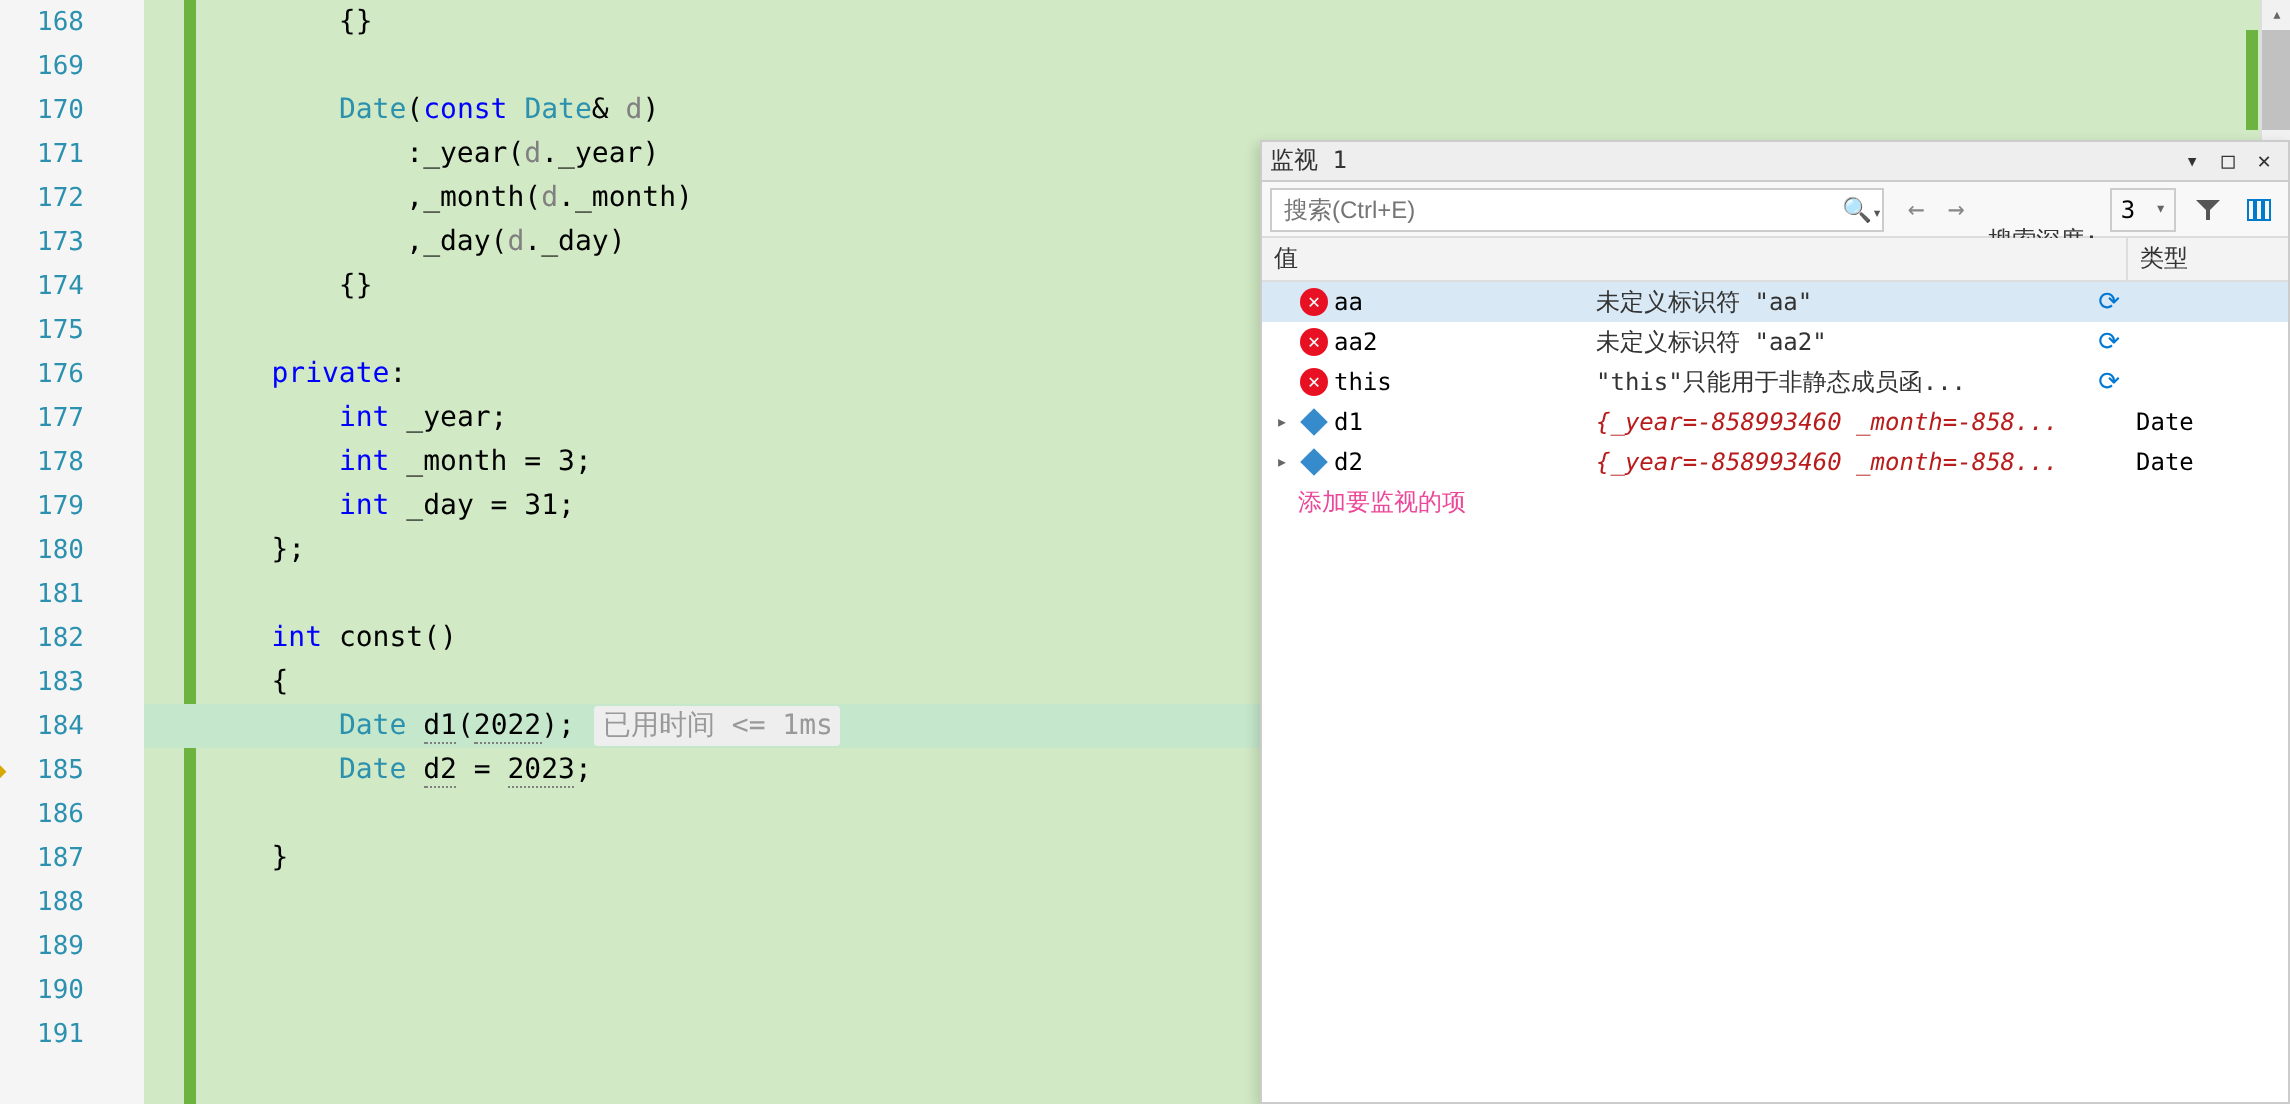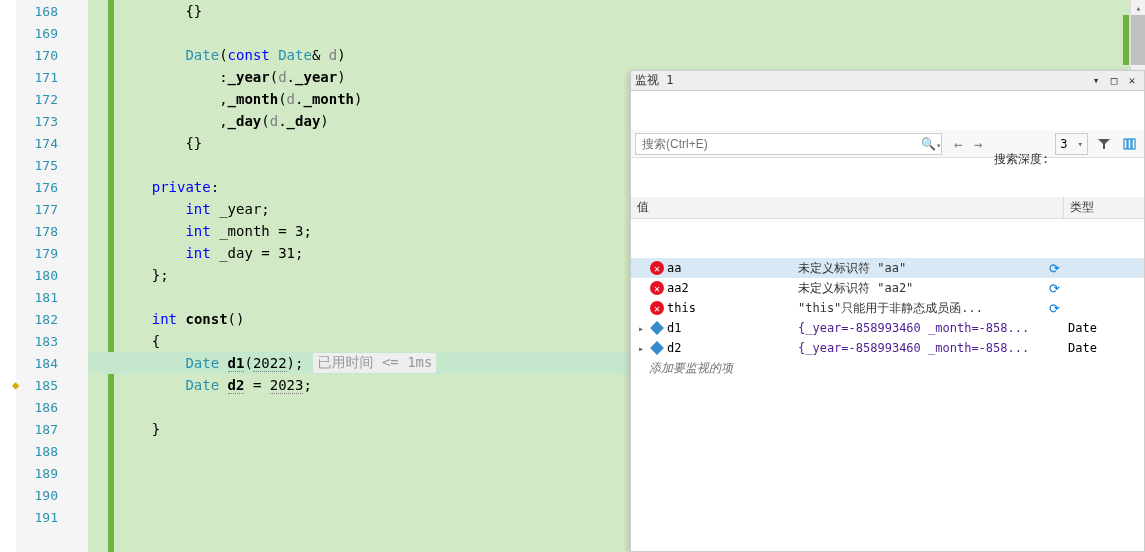--- a/index.html
+++ b/index.html
@@ -7,21 +7,21 @@
   font-family: "Consolas", "Microsoft YaHei", monospace;
   font-size: 14px;
   width: 1145px;
   height: 552px;
   position: relative;
   overflow: hidden;
   background: #fff;
 }
 .editor-area {
   position: absolute;
-  left: 16px;
+  left: 0;
   top: 0;
   width: 1130px;
   height: 552px;
   display: flex;
   background: #fff;
 }
 .gutter {
   width: 72px;
   background: #f5f5f5;
   display: flex;
@@ -81,21 +81,21 @@
   align-items: center;
   padding-left: 30px;
   white-space: pre;
   position: relative;
 }
 .highlighted-line {
   background: #c5e8cc;
 }
 .kw { color: #0000ff; }
 .type { color: #2b91af; }
-.ident { color: #000; font-weight: bold; }
+.ident { color: #000; }
 .comment { color: #008000; }
 .param { color: #808080; }
 .timing-hint {
   font-size: 14px;
   color: #999;
   margin-left: 10px;
   background: #eee;
   padding: 1px 4px;
   border-radius: 2px;
   text-align: right;
@@ -138,21 +138,20 @@
   position: absolute;
   left: 630px;
   top: 70px;
   width: 515px;
   height: 482px;
   background: #fff;
   border: 1px solid #ccc;
   display: flex;
   flex-direction: column;
   box-shadow: -2px 2px 6px rgba(0,0,0,0.15);
-  gap: 39px;
 }
 .watch-title {
   height: 20px;
   background: #eee;
   display: flex;
   align-items: center;
   padding: 0 4px;
   font-size: 12px;
   border-bottom: 1px solid #ccc;
 }
@@ -328,24 +327,23 @@
   height: 14px;
   display: inline-flex;
   align-items: center;
   justify-content: center;
 }
 .refresh-icon {
   color: #0078d4;
   font-size: 13px;
   cursor: pointer;
 }
-.red-text { color: #4c1d95; }
+.red-text { color: #b91c1c; font-style: italic; }
 .add-row {
-  color: #737373;
-  font-style: italic;
+  color: #ec4899;
   padding-left: 18px;
 }
 .dotted-underline {
   border-bottom: 1px dotted #808080;
 }
 </style>
 </head>
 <body>
 
 <div class="editor-area">

